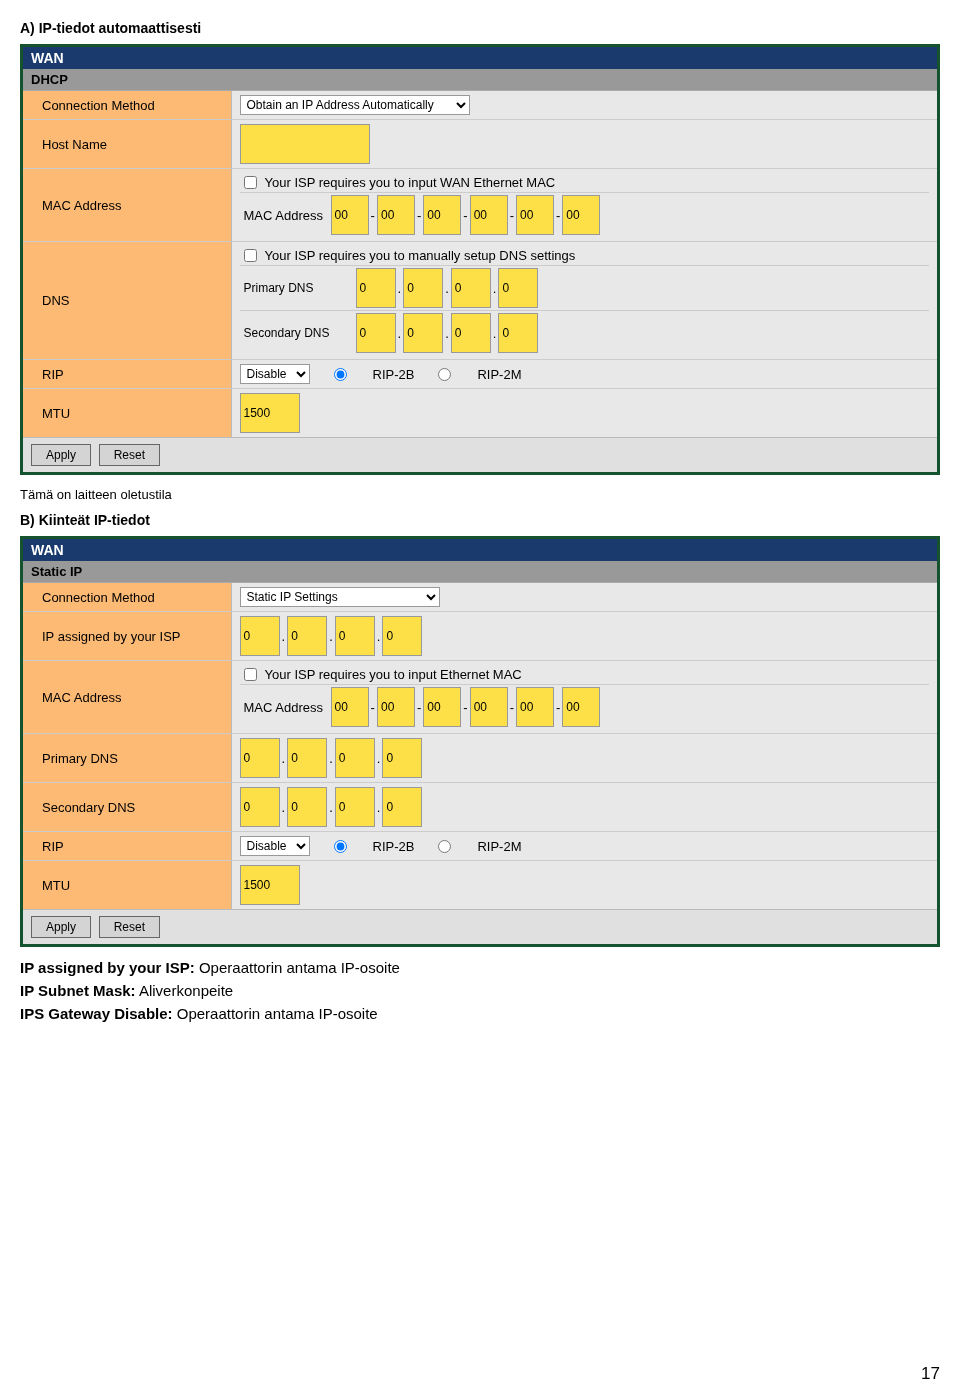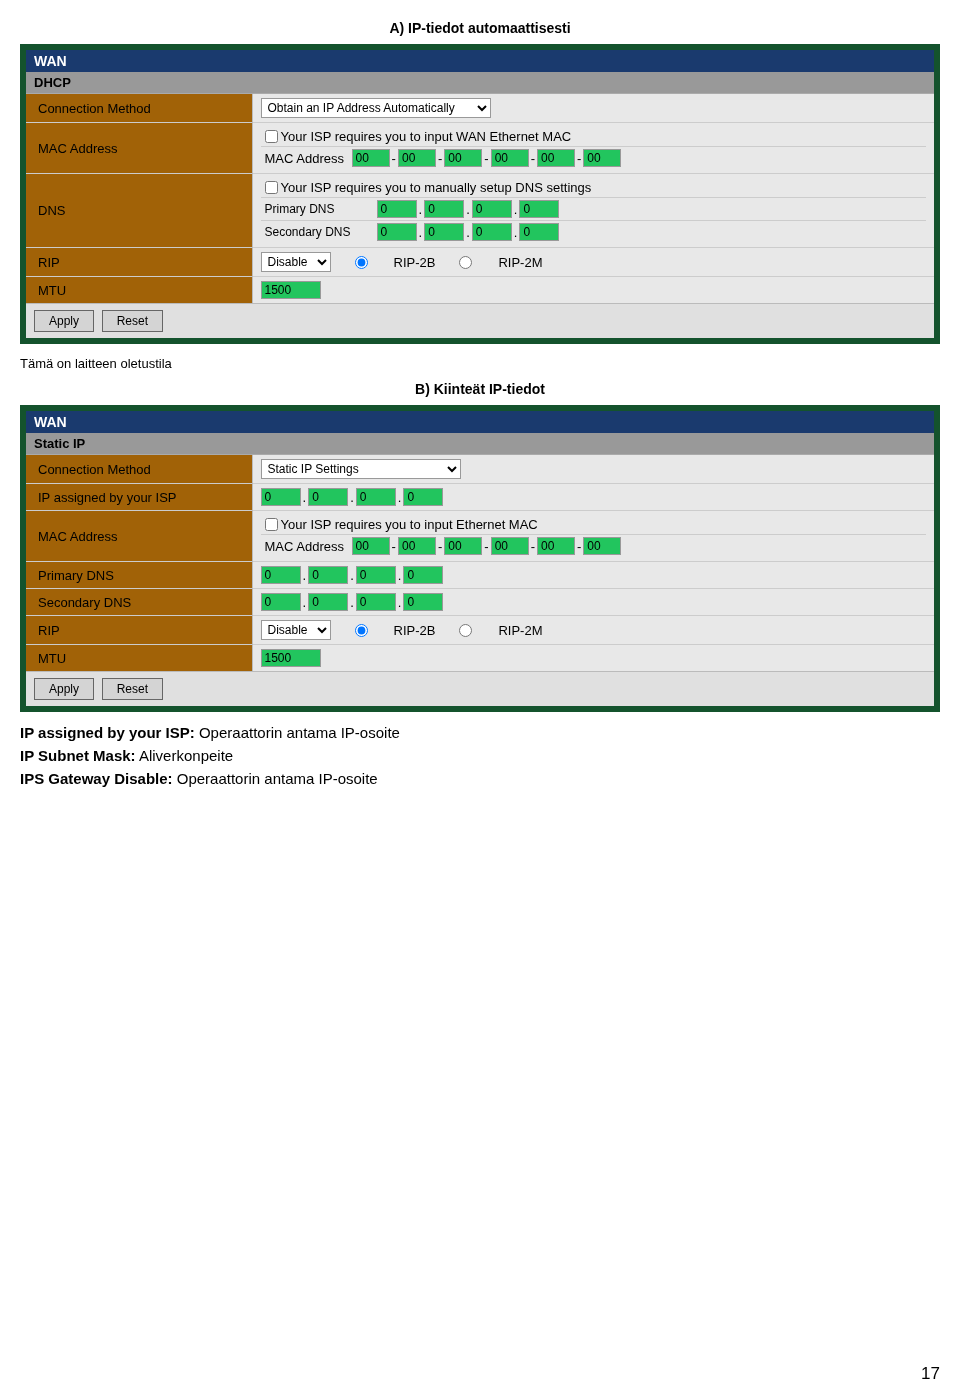--- a/index.html
+++ b/index.html
@@ -8,24 +8,23 @@
       font-size: 13px;
       background: #fff;
       color: #000;
       padding: 10px 20px;
     }
     h3 {
       font-size: 14px;
       font-weight: bold;
       margin-bottom: 8px;
       margin-top: 10px;
-      text-align: center;
     }
     .wan-box {
-      border: 6px solid #14532d;
+      border: 3px solid #14532d;
       width: 920px;
       margin-bottom: 12px;
     }
     .wan-header {
       background: #1a3a6e;
       color: #fff;
       font-weight: bold;
       font-size: 14px;
       padding: 3px 8px;
     }
@@ -41,37 +40,37 @@
       width: 100%;
       border-collapse: collapse;
     }
     .form-table tr {
       border-bottom: 1px solid #ccc;
     }
     .form-table tr:last-child {
       border-bottom: none;
     }
     .label-cell {
-      background: #a16207;
-      padding: 5px 12px;
-      width: 226px;
+      background: #fdba74;
+      padding: 5px 19px;
+      width: 208px;
       font-weight: normal;
       vertical-align: middle;
       border-right: 1px solid #bbb;
     }
     .value-cell {
       background: #e8e8e8;
       padding: 4px 8px;
       vertical-align: middle;
     }
     .value-cell input[type="text"] {
       font-size: 12px;
-      padding: 1px 3px;
+      padding: 12px 3px;
       border: 1px solid #999;
-      background: #22c55e;
+      background: #fde047;
     }
     .value-cell select {
       font-size: 12px;
       padding: 1px 2px;
       border: 1px solid #999;
       background: #fff;
     }
     .ip-input {
       width: 40px;
     }
@@ -87,20 +86,21 @@
       width: 100%;
       border-collapse: collapse;
     }
     .inner-table td {
       padding: 2px 4px;
       vertical-align: middle;
     }
     .checkbox-row {
       display: flex;
       align-items: center;
+      gap: 5px;
     }
     .buttons-row {
       background: #e0e0e0;
       padding: 6px 8px;
       border-top: 1px solid #bbb;
     }
     .apply-btn, .reset-btn {
       font-size: 12px;
       padding: 3px 14px;
       border: 1px solid #666;
@@ -161,20 +161,26 @@
     <tbody>
         <tr>
       <td class="label-cell">Connection Method</td>
       <td class="value-cell">
         <select style="width:230px;">
           <option>Obtain an IP Address Automatically</option>
         </select>
       </td>
     </tr>
 
+    <tr>
+      <td class="label-cell">Host Name</td>
+      <td class="value-cell">
+        <input type="text" class="host-input" value="" style="">
+      </td>
+    </tr>
 
     <tr>
       <td class="label-cell">MAC Address</td>
       <td class="value-cell">
         <table class="inner-table">
           <tbody>
                 <tr>
             <td>
               <div class="checkbox-row">
                 <input type="checkbox" style="">

